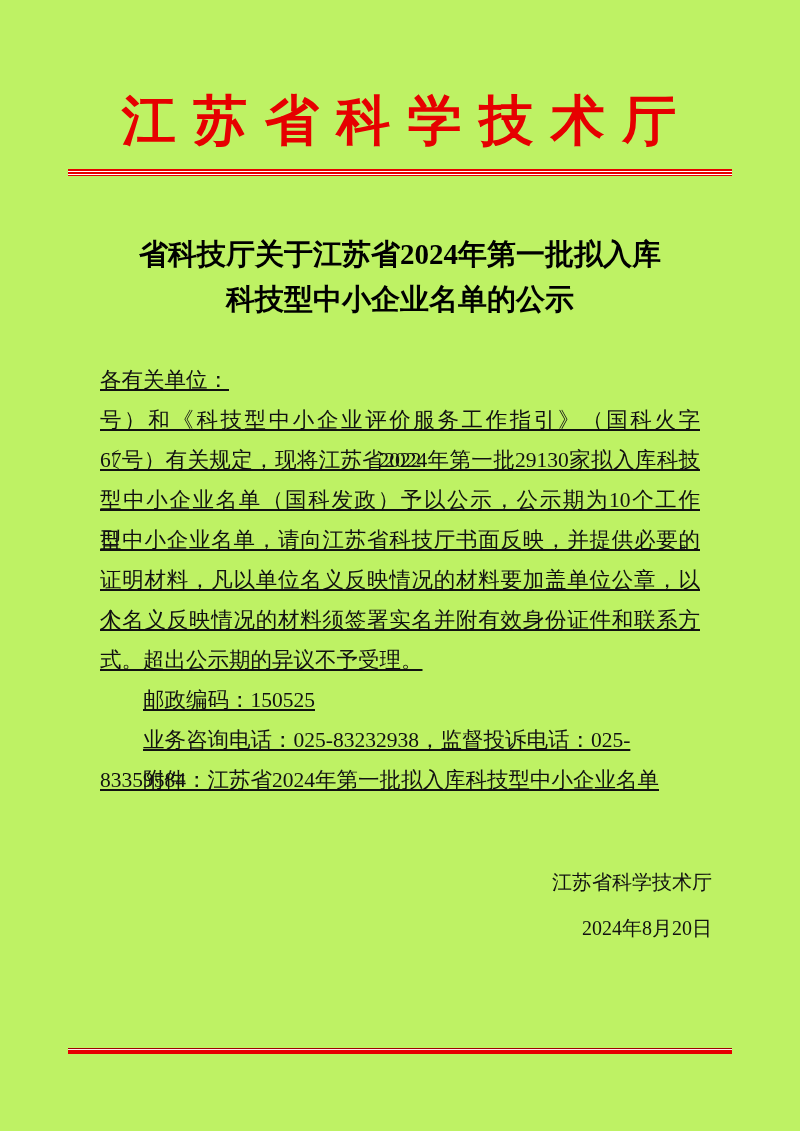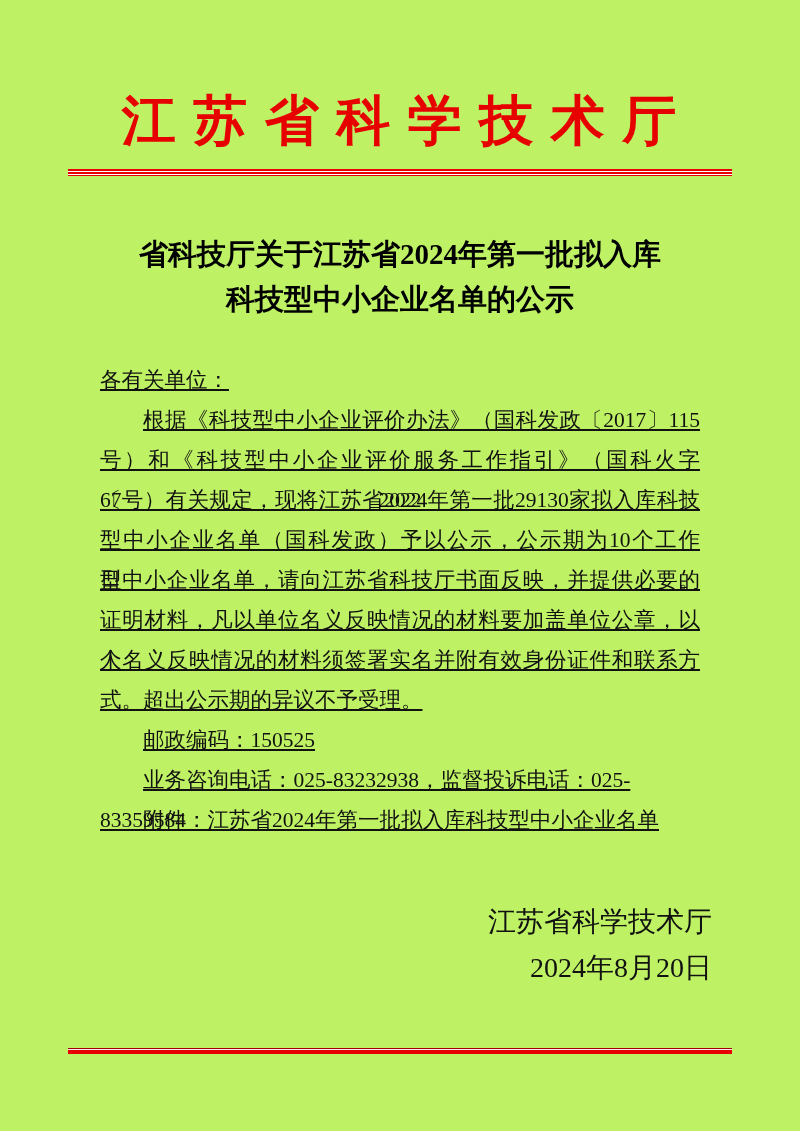--- a/index.html
+++ b/index.html
@@ -65,21 +65,21 @@
     text-align-last: justify;
   }
   .line.indent {
     text-indent: 43px;
   }
   .signature {
     width: -moz-fit-content;
     width: fit-content;
     margin: 62px 88px 0 auto;
     text-align: center;
-    font-size: 28px;
+    font-size: 20px;
   }
   .sig-agency {
     line-height: 40px;
   }
   .sig-date {
     line-height: 52px;
     text-align: right;
   }
   .rule-bottom {
     position: absolute;
@@ -105,21 +105,20 @@
   <div class="rule-top"></div>
 
   <h1 class="doc-title">
     <span class="t-line">省科技厅关于江苏省2024年第一批拟入库</span>
     <span class="t-line">科技型中小企业名单的公示</span>
   </h1>
 
   <div class="body-text">
     <div class="line">各有关单位：</div>
 
-    <div class="line fill indent">根据《科技型中小企业评价办法》（国科发政〔2017〕115</div>
     <div class="line fill">号）和《科技型中小企业评价服务工作指引》（国科火字〔2022〕</div>
     <div class="line fill">67号）有关规定，现将江苏省2024年第一批29130家拟入库科技</div>
     <div class="line fill">型中小企业名单（国科发政）予以公示，公示期为10个工作日。</div>
     <div class="line fill">型中小企业名单，请向江苏省科技厅书面反映，并提供必要的</div>
     <div class="line fill">证明材料，凡以单位名义反映情况的材料要加盖单位公章，以个</div>
     <div class="line fill">人名义反映情况的材料须签署实名并附有效身份证件和联系方</div>
     <div class="line">式。超出公示期的异议不予受理。</div>
 
     <div class="line indent">邮政编码：150525</div>
     <div class="line indent">业务咨询电话：025-83232938，监督投诉电话：025-83359584</div>

